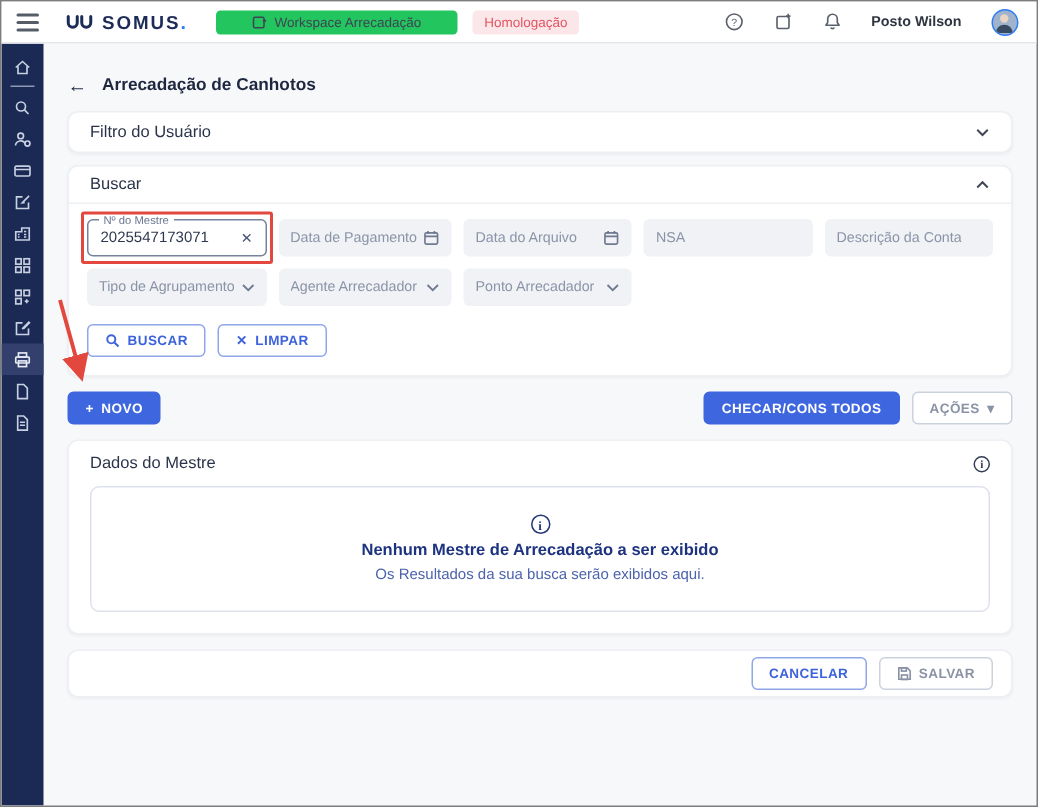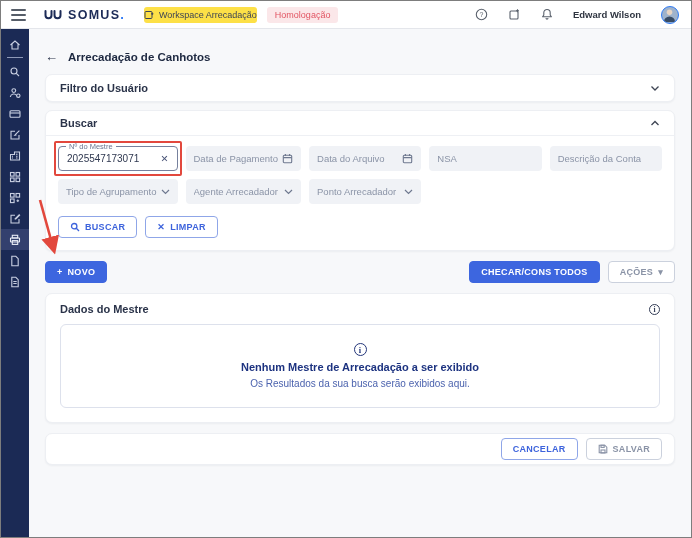--- a/index.html
+++ b/index.html
@@ -10,22 +10,22 @@
   
   .topbar { position:absolute; top:0; left:0; right:0; height:28px; background:#fff;
             border-bottom:1px solid #E4E6EB; display:flex; align-items:center;
             padding:0 12px 0 8px; gap:10px; z-index:6; }
   .hamburger { width:15px; display:flex; flex-direction:column; gap:3px; margin:0 8px 0 2px; cursor:pointer; }
   .hamburger i { display:block; height:2px; background:#565D68; border-radius:1px; }
   .logo { display:flex; align-items:center; margin-right:10px; }
   .logo svg { margin-right:5px; }
   .logo-text { font-weight:bold; font-size:12.5px; letter-spacing:1.3px; color:#1C2B57; }
   .logo-dot { color:#2F7BF6; font-weight:bold; font-size:13px; }
-  .chip { display:flex; align-items:center; gap:5px; background:#fde047; border-radius:3px;
-          padding:3px 0; font-size:9px; color:#3E4554; white-space:nowrap; cursor:pointer;text-align:right; }
+  .chip { display:flex; align-items:center; gap:5px; background:#22c55e; border-radius:3px;
+          padding:3px 24px; font-size:9px; color:#3E4554; white-space:nowrap; cursor:pointer;text-align:right; }
   .badge { background:#FBE7E9; color:#E25563; border-radius:3px; padding:3px 8px; font-size:9px; white-space:nowrap; }
   .top-right { margin-left:auto; display:flex; align-items:center; gap:20px; }
   .icon-btn { display:flex; align-items:center; cursor:pointer; }
   .user-name { font-size:9.5px; font-weight:bold; color:#2E3440; }
   .avatar { width:18px; height:18px; border-radius:50%; border:1.5px solid #2F7BF6;
             background:#9FB3CC; overflow:hidden; display:flex; cursor:pointer; }
 
   
   .sidebar { position:absolute; top:28px; left:0; width:28px; bottom:0; background:#1B2A55;
              display:flex; flex-direction:column; align-items:center; padding-top:5px; z-index:5; }
@@ -35,21 +35,21 @@
   .side-divider { width:16px; height:1px; background:#8E99B8; margin:2px 0 3px; }
 
   
   .content { position:absolute; left:28px; top:28px; right:0; bottom:0; }
   .title-row { display:flex; align-items:center; gap:10px; margin:21px 16px 11px; color:#1D2840; }
   .back-arrow { font-size:13px; cursor:pointer; line-height:1; }
   .page-title { font-size:11.5px; font-weight:bold; }
 
   .card { background:#fff; border-radius:7px; border:1px solid #EDEFF3;
           box-shadow:0 1px 2px rgba(20,30,60,.05); margin:0 16px; }
-  .panel-title { font-size:11px; font-weight:bold; color:#2A3349; }
+  .panel-title { font-size:11px; font-weight:normal; color:#2A3349; }
   .chev-right { margin-left:auto; display:flex; cursor:pointer; color:#3E4554; }
 
   .filtro { height:28px; display:flex; align-items:center; padding:0 14px; margin-bottom:8px; }
 
   .buscar-head { height:25px; display:flex; align-items:center; padding:0 14px; border-bottom:1px solid #EEF0F4; }
   .fields { display:grid; grid-template-columns:repeat(5,1fr); gap:8px; padding:10px 12px 0; }
   .field { position:relative; height:25px; background:#F0F2F6; border-radius:4px; display:flex;
            align-items:center; justify-content:space-between; padding:0 8px; font-size:9.5px;
            color:#8B94A7; cursor:pointer; }
   .f-label { overflow:hidden; white-space:nowrap; }
@@ -130,21 +130,21 @@
           <rect x="2" y="3" width="8" height="8" rx="1" stroke="#5A616C" stroke-width="1.1"></rect>
           <path d="M9.5 1.2 v3 M8 2.7 h3" stroke="#5A616C" stroke-width="1.1"></path>
         </svg>
       </span>
       <span class="icon-btn">
         <svg width="12" height="13" viewBox="0 0 12 13" fill="none">
           <path d="M6 1.5 a3.2 3.2 0 0 1 3.2 3.2 V7 l1.2 1.8 H1.6 L2.8 7 V4.7 A3.2 3.2 0 0 1 6 1.5 Z" stroke="#5A616C" stroke-width="1.1" stroke-linejoin="round"></path>
           <path d="M4.8 10.3 a1.3 1.3 0 0 0 2.4 0" stroke="#5A616C" stroke-width="1.1"></path>
         </svg>
       </span>
-      <span class="user-name">Edward Wilson</span>
+      <span class="user-name">Posto Wilson</span>
       <span class="avatar">
         <svg width="15" height="15" viewBox="0 0 14 14">
           <circle cx="7" cy="5" r="2.6" fill="#E8D5C4"></circle>
           <path d="M1.8 14 a5.2 5.2 0 0 1 10.4 0 z" fill="#384B63"></path>
         </svg>
       </span>
     </div>
   </div>
 
   <div class="sidebar">

